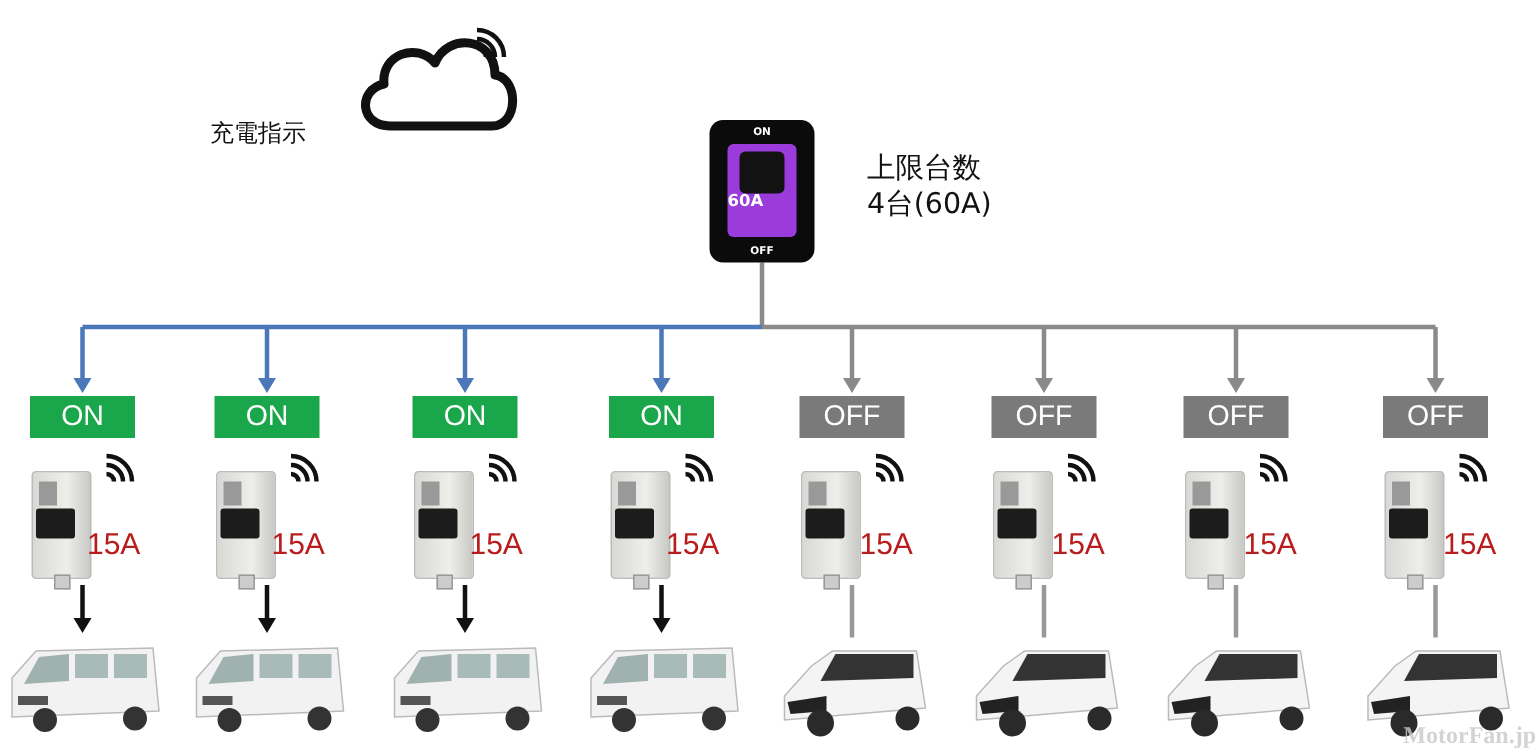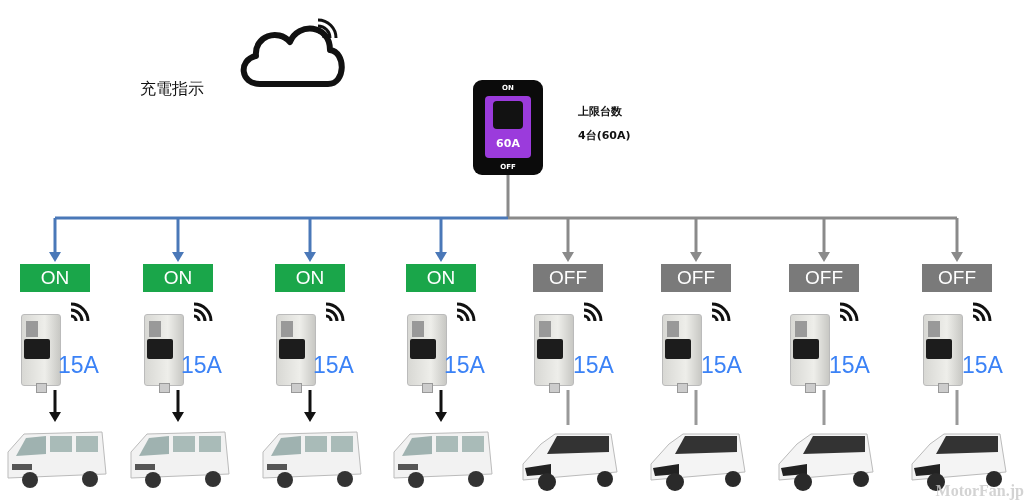--- a/index.html
+++ b/index.html
@@ -1,33 +1,33 @@
 <!DOCTYPE html>
 <html><head>
 <meta charset="utf-8">
 <style>
   html,body{margin:0;padding:0;background:#fff;}
   body{width:1024px;height:500px;position:relative;overflow:hidden;font-family:"DejaVu Sans","Liberation Sans",sans-serif;}
   .abs{position:absolute;}
   #wires{position:absolute;left:0;top:0;}
   .instr{left:113px;top:78px;font-size:16px;line-height:22px;color:#111;white-space:nowrap;margin-left:27px;}
-  .limit{left:578px;top:100px;font-size:11px;line-height:24px;color:#111;font-weight:bold;}
+  .limit{left:578px;top:100px;font-size:19px;line-height:24px;color:#111;font-weight:normal;}
   .breaker{left:473px;top:80px;width:70px;height:95px;background:#0b0b0b;border-radius:9px;}
   .breaker .on{position:absolute;top:4px;width:100%;text-align:center;color:#fff;font-size:7px;font-weight:bold;}
   .breaker .off{position:absolute;bottom:4px;width:100%;text-align:center;color:#fff;font-size:7px;font-weight:bold;}
   .breaker .sw{position:absolute;left:12px;top:16px;width:46px;height:62px;background:#9b3bdc;border-radius:4px;}
   .breaker .win{position:absolute;left:8px;top:5px;width:30px;height:28px;background:#121212;border-radius:4px;}
-  .breaker .amp{position:absolute;bottom:8px;width:100%;text-align:center;color:#fff;font-size:11px;font-weight:bold;}
+  .breaker .amp{position:absolute;bottom:18px;width:100%;text-align:left;color:#fff;font-size:11px;font-weight:bold;}
   .col{position:absolute;top:264px;width:130px;height:236px;}
   .badge{position:absolute;top:0;width:70px;height:28px;line-height:28px;text-align:center;color:#fff;font-family:"Liberation Sans",sans-serif;font-size:19px;}
   .charger{position:absolute;top:50px;width:38px;height:70px;background:linear-gradient(90deg,#d8d8d4,#eeeeea 60%,#c8c8c4);border:1px solid #bbb;border-radius:3px;}
   .charger .cover{position:absolute;left:2px;top:24px;width:26px;height:20px;background:#1c1c1c;border-radius:2px;}
   .charger .top{position:absolute;left:4px;top:6px;width:12px;height:16px;background:#999;}
   .charger .gland{position:absolute;left:14px;bottom:-8px;width:9px;height:8px;background:#ccc;border:1px solid #999;}
-  .amp15{position:absolute;top:88px;font-family:"Liberation Sans",sans-serif;font-size:23px;color:#3b82f6;}
+  .amp15{position:absolute;top:88px;font-family:"Liberation Sans",sans-serif;font-size:20px;color:#b91c1c;}
   .wifi{position:absolute;top:34px;}
   .car{position:absolute;top:160px;width:108px;height:70px;}
   .wm{right:0;bottom:0;font-family:Liberation Serif, serif;font-size:16px;color:rgba(200,200,200,0.8);font-weight:bold;}
 </style>
 </head>
 <body>
 
 <svg id="wires" width="1024" height="500">
     <line x1="508" y1="175" x2="508" y2="218" stroke="#8a8a8a" stroke-width="3"></line>
     <line x1="55" y1="218" x2="508" y2="218" stroke="#4a78b8" stroke-width="3"></line>

